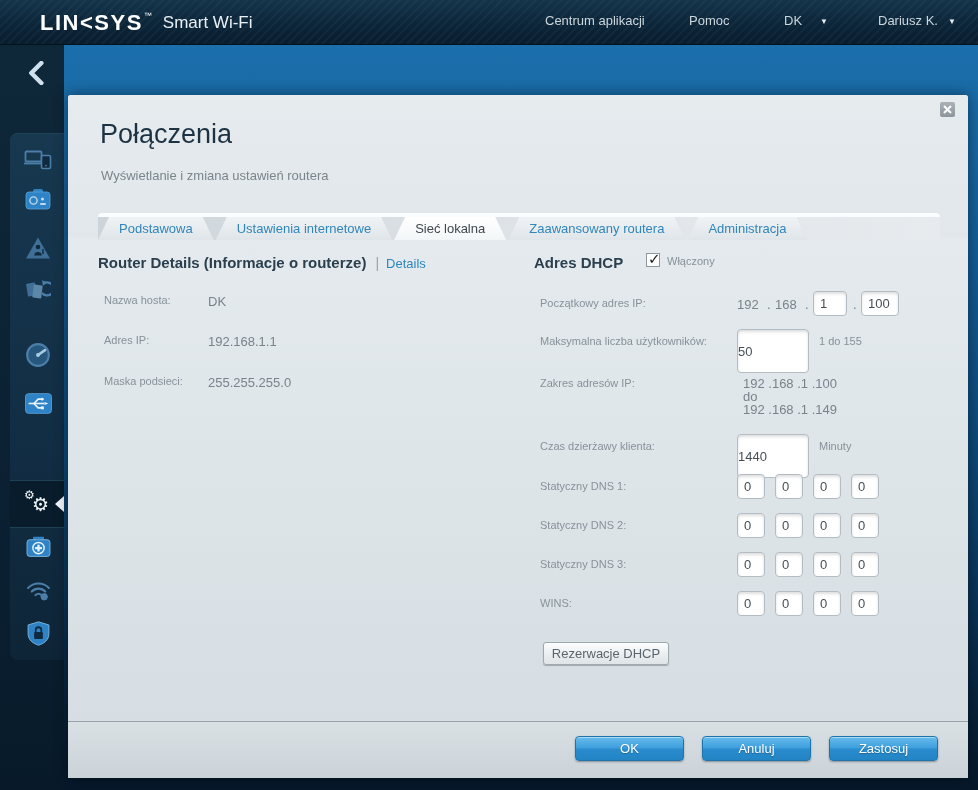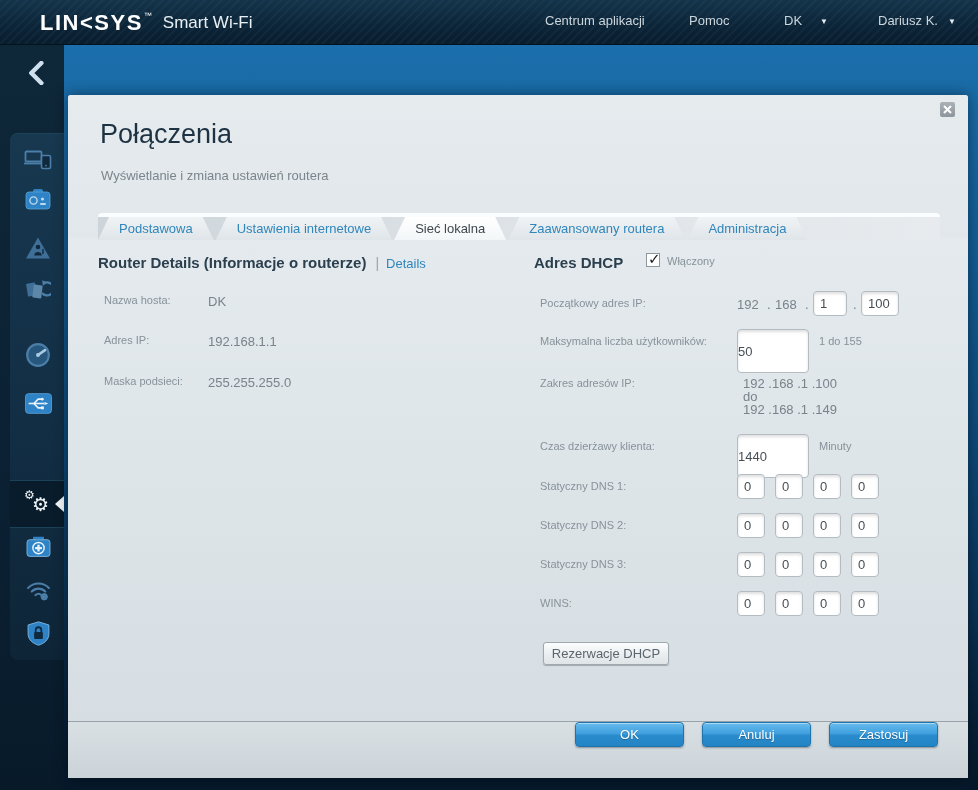--- a/index.html
+++ b/index.html
@@ -77,21 +77,21 @@
   .checkbox.checked::after { content:"✓"; font-family:"DejaVu Sans",sans-serif; position:absolute; left:1px; top:-4px;
     font-size:15px; font-weight:bold; color:#1a1a1a; }
   .gray-btn { position:absolute; height:23px; border:1px solid #9fa9b0; border-radius:3px;
     background:linear-gradient(180deg,#fdfdfe 0%, #eaeef0 55%, #dfe4e7 100%);
     font-size:13px; color:#5b656d; cursor:pointer; box-shadow:0 1px 1px rgba(0,0,0,0.25);
     font-family:"Liberation Sans",sans-serif; }
 
   
   .dialog-footer { position:absolute; left:0; top:626px; width:900px; height:57px;
     background:linear-gradient(180deg,#d9e0e4 0%, #ccd3d8 100%); border-top:1px solid #98a2a9; }
-  .footer-buttons { position:absolute; right:30px; top:0; display:flex; gap:18px; }
+  .footer-buttons { position:absolute; right:30px; top:14px; display:flex; gap:18px; }
   .blue-btn { width:109px; height:25px; border:1px solid #1f74ae; border-radius:4px;
     background:linear-gradient(180deg,#66bcec 0%, #3e9edd 48%, #2a8ccd 52%, #2384c4 100%);
     color:#ffffff; font-size:13px; cursor:pointer; font-family:"Liberation Sans",sans-serif;
     text-shadow:0 1px 1px rgba(0,0,0,0.25); box-shadow:0 1px 2px rgba(0,0,0,0.35), inset 0 1px 0 rgba(255,255,255,0.45); }
 </style>
 </head>
 <body>
 
 <header class="topbar">
   <div class="logo-area">

